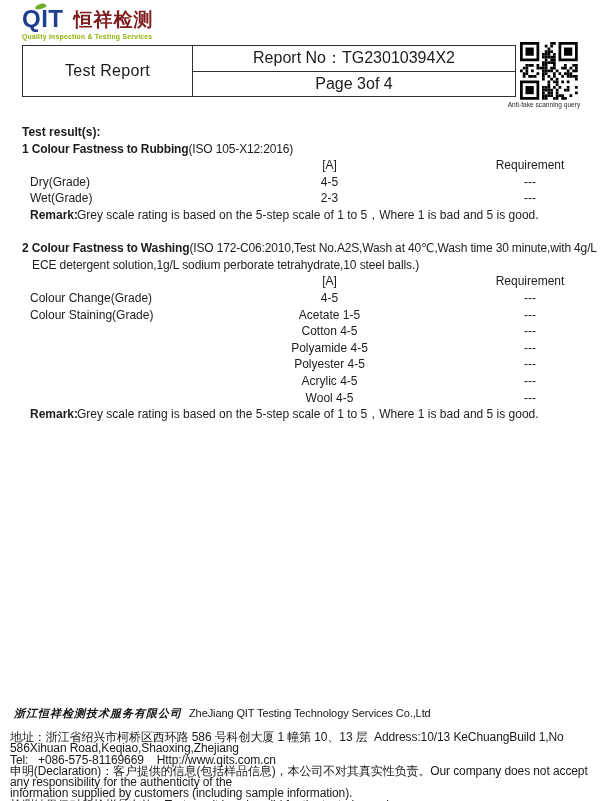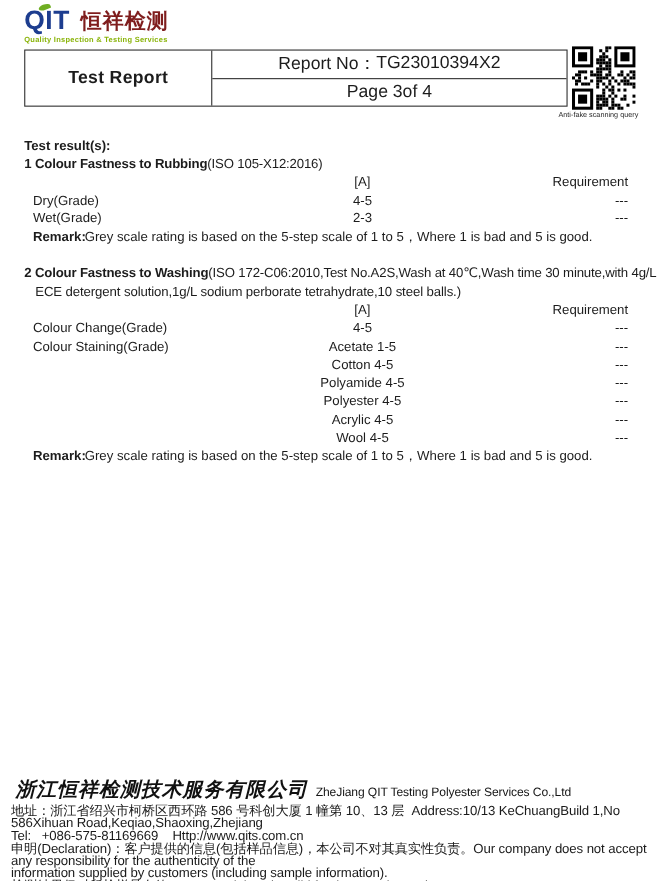--- a/index.html
+++ b/index.html
@@ -14,49 +14,49 @@
   .logo-leaf { position:absolute; left:13px; top:-2px; width:11px; height:5px; background:#6fae22;
                border-radius:80% 100% 10% 90%; transform:rotate(-22deg); }
   .logo-cn { font-size:19px; font-weight:bold; color:#7f1d1d; line-height:24px; letter-spacing:1px;
              font-family:"Liberation Sans","DejaVu Sans",sans-serif; }
   .logo-tagline { margin-top:1px; font-size:6.8px; font-weight:bold; color:#8ab40a; letter-spacing:0.25px; }
 
   
   .header-table { position:absolute; left:22px; top:45px; width:494px; height:52px;
                   border:1px solid #2f2f2f; display:flex; }
   .ht-left { width:170px; border-right:1px solid #2f2f2f; display:flex; align-items:center; justify-content:center; }
-  .ht-title { font-size:16px; font-weight:bold; letter-spacing:0.3px; }
+  .ht-title { font-size:16px; font-weight:normal; letter-spacing:0.3px; }
   .ht-right { flex:1; display:flex; flex-direction:column; }
   .ht-row { flex:1; display:flex; align-items:center; justify-content:center; font-size:16px; }
   .ht-row-top { border-bottom:1px solid #2f2f2f; }
   .ht-reportno { white-space:pre; }
 
   
   .qr-wrap { position:absolute; left:520px; top:42px; width:62px; height:58px; }
   .qr-caption { position:absolute; left:496px; top:101px; width:96px; text-align:center;
                 font-size:6.6px; color:#2a2a2a; }
 
   
   .results { position:absolute; left:22px; top:124px; width:566px; font-size:12px; }
   .rline { position:relative; height:16.6px; line-height:16.6px; white-space:nowrap; }
   .bold { font-weight:bold; }
   .sec-title { letter-spacing:-0.15px; }
   .sec-title-cont { padding-left:10px; letter-spacing:-0.1px; }
   .c1 { position:absolute; left:8px; }
   .c2 { position:absolute; left:180px; width:255px; text-align:center; }
-  .c3 { position:absolute; left:433px; width:116px; text-align:right; }
+  .c3 { position:absolute; left:450px; width:116px; text-align:center; }
   .remark-label { position:absolute; left:8px;font-weight:bold; }
   .remark-text { position:absolute; left:55px; white-space:pre; }
   .spacer { height:16.6px; }
 
   
   .footer { position:absolute; left:10px; top:706px; width:584px; }
   .company-line { display:flex; align-items:baseline; gap:7px; height:26px; margin-left:4px; }
   .company-cn { font-family:"DejaVu Serif","Liberation Serif",serif; font-style:italic; font-weight:bold;
-                font-size:18px; letter-spacing:1px; color:#111; }
+                font-size:11px; letter-spacing:1px; color:#111; }
   .company-en { font-size:11px; color:#151515; letter-spacing:-0.1px; }
   .fsmall { font-size:12px; line-height:11.3px; color:#1a1a1a; white-space:pre-wrap; letter-spacing:-0.1px; }
   .footer .fsmall:first-of-type { margin-top:4px; }
 </style>
 </head>
 <body>
 
 <div class="page">
 
   <div class="logo">
@@ -294,21 +294,21 @@
     </div>
     <div class="rline">
       <span class="remark-label">Remark:</span>
       <span class="remark-text">Grey scale rating is based on the 5-step scale of 1 to 5，Where 1 is bad and 5 is good.</span>
     </div>
   </div>
 
   <div class="footer">
     <div class="company-line">
       <span class="company-cn">浙江恒祥检测技术服务有限公司</span>
-      <span class="company-en">ZheJiang QIT Testing Polyester Services Co.,Ltd</span>
+      <span class="company-en">ZheJiang QIT Testing Technology Services Co.,Ltd</span>
     </div>
     <div class="fsmall">地址：浙江省绍兴市柯桥区西环路 586 号科创大厦 1 幢第 10、13 层  Address:10/13 KeChuangBuild 1,No 586Xihuan Road,Keqiao,Shaoxing,Zhejiang</div>
     <div class="fsmall">Tel:   +086-575-81169669    Http://www.qits.com.cn</div>
     <div class="fsmall">申明(Declaration)：客户提供的信息(包括样品信息)，本公司不对其真实性负责。Our company does not accept any responsibility for the authenticity of the</div>
     <div class="fsmall">information supplied by customers (including sample information).</div>
     <div class="fsmall">检测结果仅对所检样品有效。Test result is only valid for the tested sample.</div>
 
   </div>
 
 </div>

